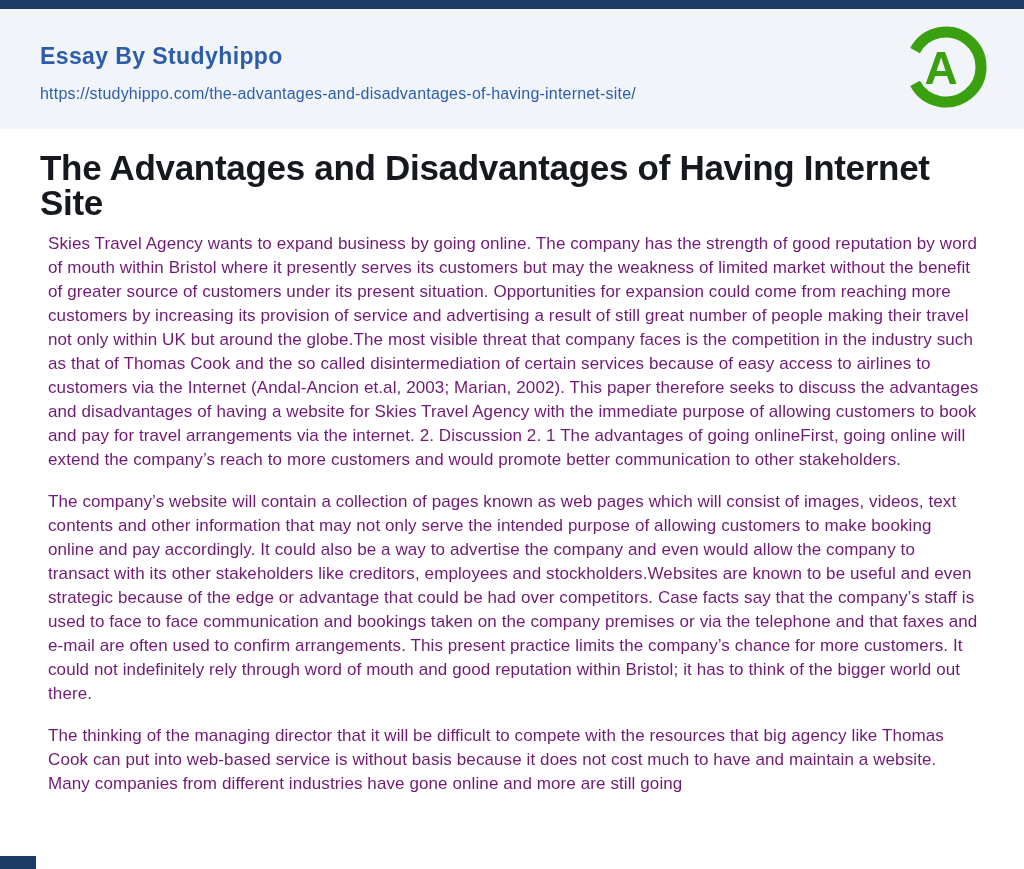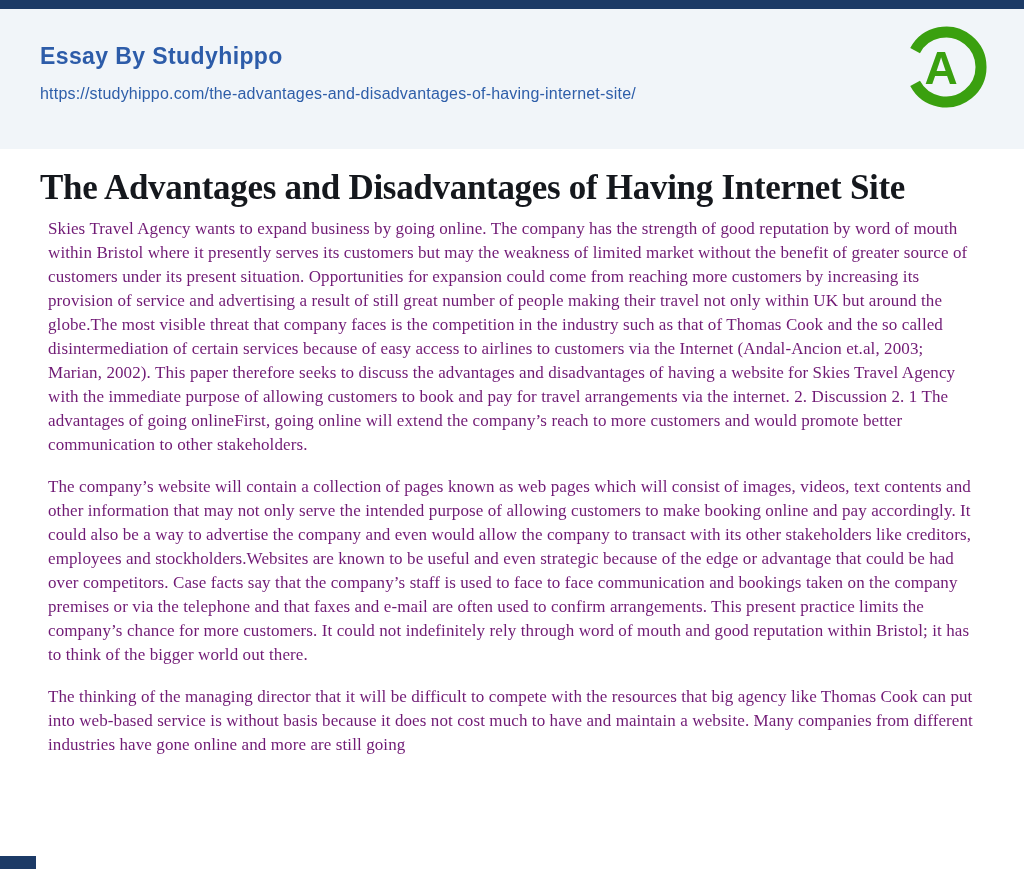--- a/index.html
+++ b/index.html
@@ -15,21 +15,21 @@
     font-family: "Liberation Sans", sans-serif;
     -webkit-font-smoothing: antialiased;
   }
   .top-bar {
     width: 100%;
     height: 9px;
     background: #1c3a66;
   }
   .header {
     background: #f1f5f9;
-    height: 140px;
+    height: 120px;
     box-sizing: border-box;
     padding: 0 40px;
     position: relative;
   }
   .site-title {
     padding-top: 34px;
     font-size: 23px;
     font-weight: bold;
     letter-spacing: 0.4px;
     color: #2d5ca9;
@@ -45,21 +45,20 @@
   .logo {
     position: absolute;
     top: 14px;
     right: 34px;
     width: 88px;
     height: 88px;
   }
   .logo svg { display: block; }
   .content {
     padding: 21px 44px 0 40px;
-    font-family: Liberation Serif, serif;
   }
   .article-title {
     margin: 0 0 12px 0;
     max-width: 920px;
     font-size: 35px;
     line-height: 35px;
     font-weight: bold;
     letter-spacing: -0.3px;
     color: #15181d;
   }

